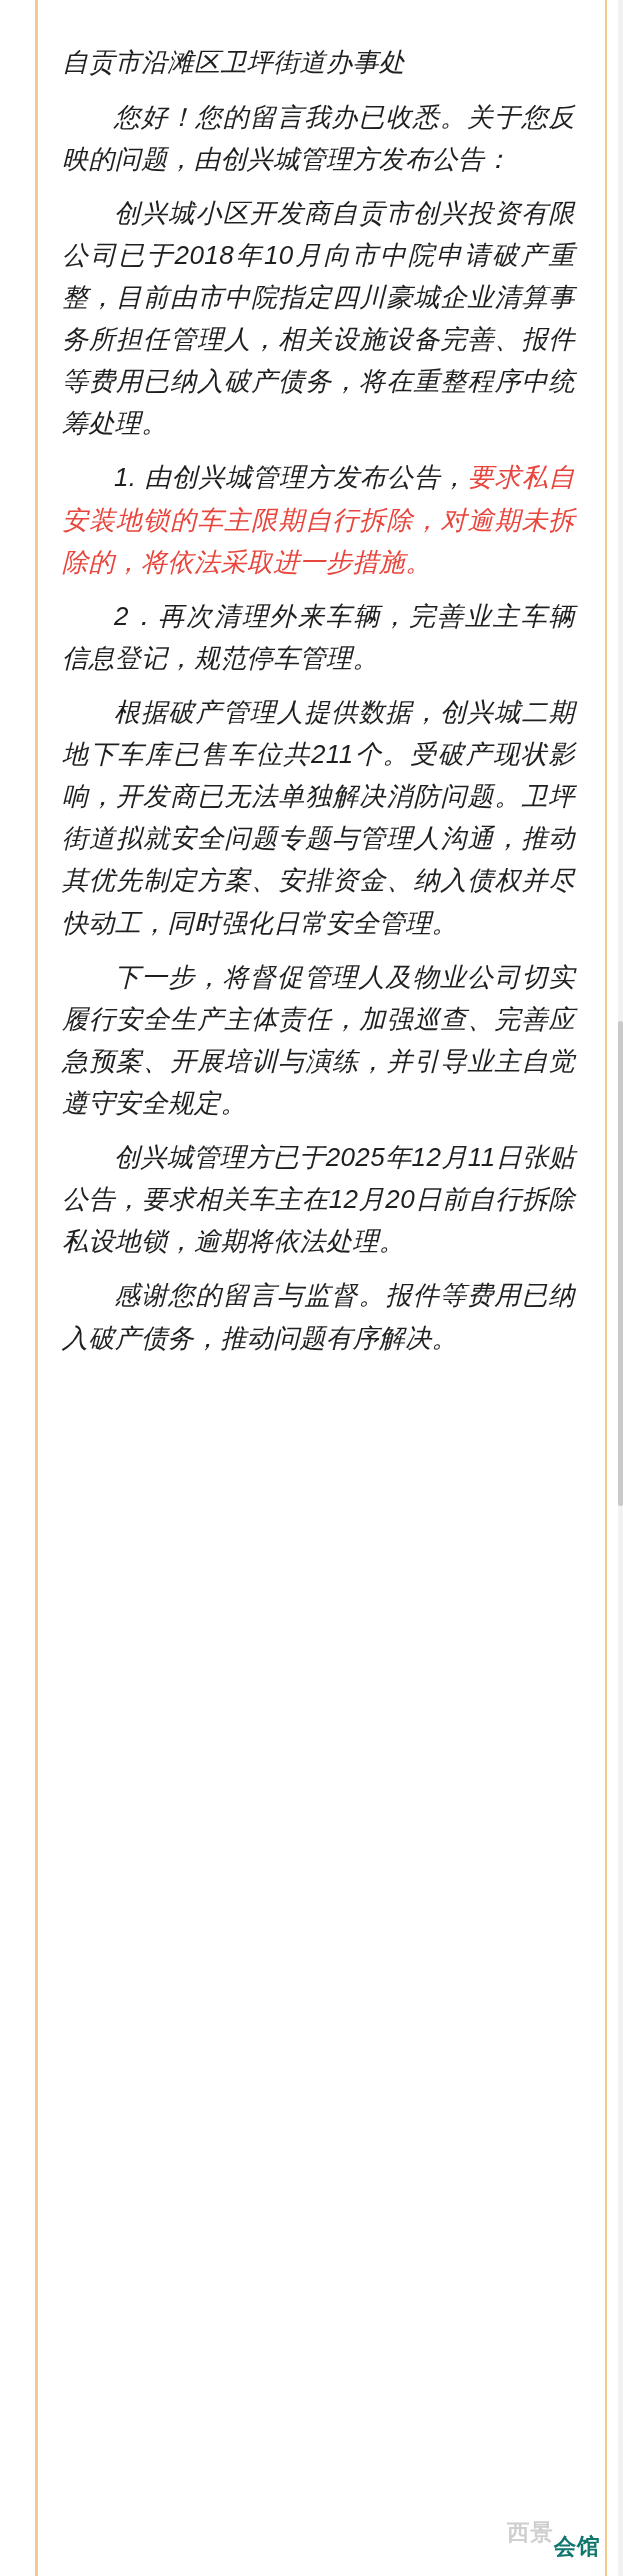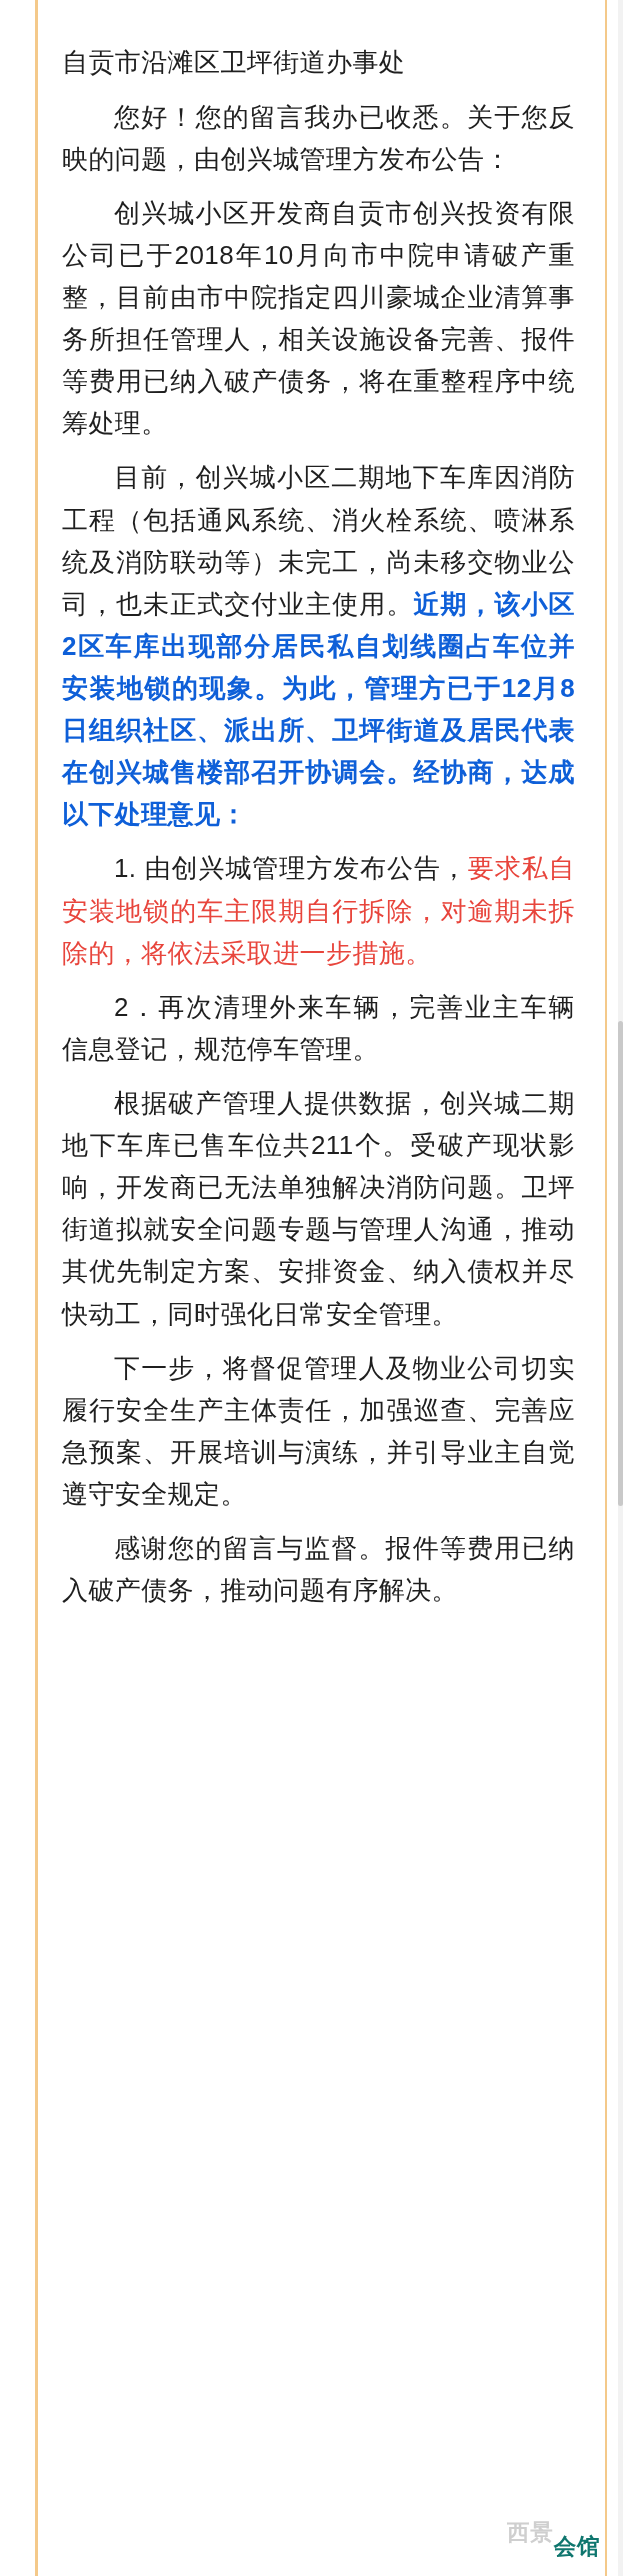--- a/index.html
+++ b/index.html
@@ -34,20 +34,21 @@
     position: absolute;
     right: 15.6px;
     top: 0;
     bottom: 0;
     width: 2.6px;
     background: #f4c98a;
   }
   .doc {
     position: relative;
     z-index: 2;
+    font-style: italic;
   }
   p {
     margin: 0 0 12px 0;
     font-size: 26px;
     line-height: 1.62;
     color: #1f1f1f;
     letter-spacing: 0.4px;
     text-align: justify;
     text-justify: inter-ideograph;
   }
@@ -120,40 +121,40 @@
 
 
     <p class="indent">
       <span>您好！您的留言我办已收悉。关于您反映的问题，由创兴城管理方发布公告：</span>
     </p>
 
     <p class="indent">
       <span>创兴城小区开发商自贡市创兴投资有限公司已于2018年10月向市中院申请破产重整，目前由市中院指定四川豪城企业清算事务所担任管理人，相关设施设备完善、报件等费用已纳入破产债务，将在重整程序中统筹处理。</span>
     </p>
 
-    <p class="indent">
-      <span>目前，创兴城小区二期地下车库因消防工程（包括通风系统、消火栓系统、喷淋系统及消防联动等）未完工，尚未移交物业公司，也未正式交付业主使用。</span><span class="hl-blue">近期，该小区2区车库出现部分居民私自划线圈占车位并安装地锁的现象。为此，管理方已于12月8日组织社区、派出所、卫坪街道及居民代表在创兴城售楼部召开协调会。经协商，达成以下处理意见：</span>
-    </p>
 
     <p class="indent">
       <span>1. 由创兴城管理方发布公告，</span><span class="hl-red">要求私自安装地锁的车主限期自行拆除，对逾期未拆除的，将依法采取进一步措施。</span>
     </p>
 
     <p class="indent">
       <span>2．再次清理外来车辆，完善业主车辆信息登记，规范停车管理。</span>
     </p>
 
     <p class="indent">
       <span>根据破产管理人提供数据，创兴城二期地下车库已售车位共211个。受破产现状影响，开发商已无法单独解决消防问题。卫坪街道拟就安全问题专题与管理人沟通，推动其优先制定方案、安排资金、纳入债权并尽快动工，同时强化日常安全管理。</span>
     </p>
 
     <p class="indent">
       <span>下一步，将督促管理人及物业公司切实履行安全生产主体责任，加强巡查、完善应急预案、开展培训与演练，并引导业主自觉遵守安全规定。</span>
     </p>
 
+    <p class="indent">
+      <span>创兴城管理方已于2025年12月11日张贴公告，要求相关车主在12月20日前自行拆除私设地锁，逾期将依法处理。</span>
+    </p>
 
     <p class="indent">
       <span>感谢您的留言与监督。报件等费用已纳入破产债务，推动问题有序解决。</span>
     </p>
 
   </div>
 
   <div class="watermark">
     <span class="wm-a">西景</span>
       <span class="wm-b">会馆</span>

